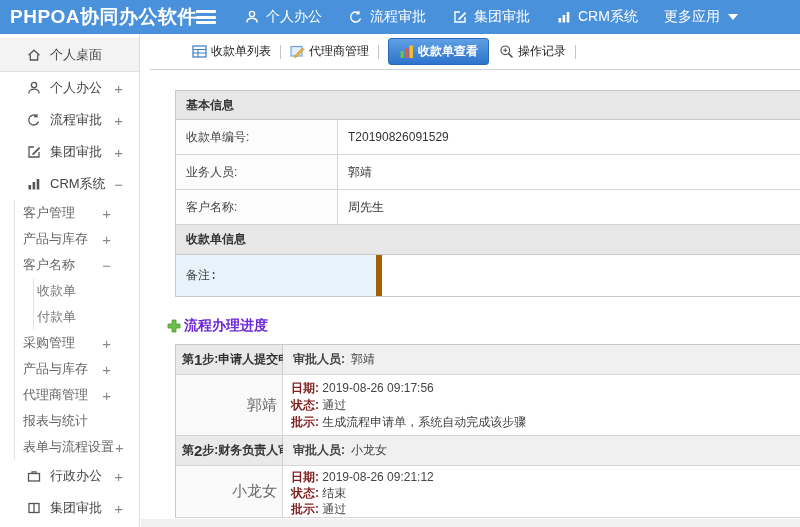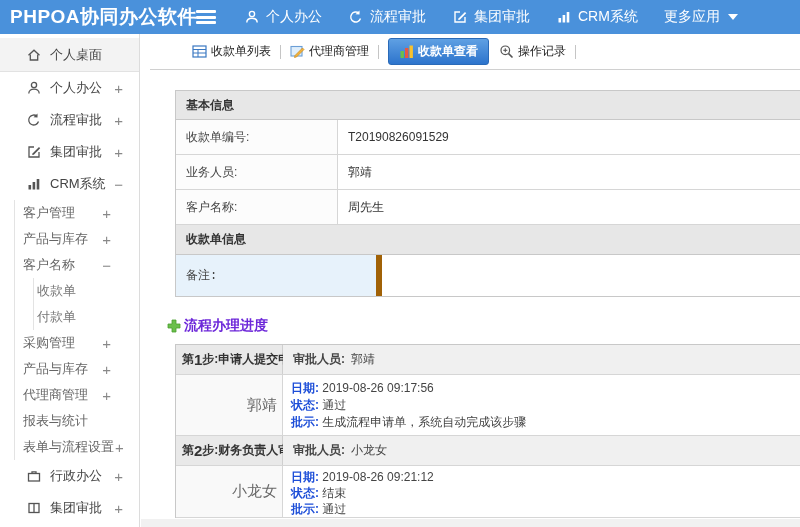--- a/index.html
+++ b/index.html
@@ -72,21 +72,21 @@
   .step-head { height:30px; }
   .step-cell { width:107px; background:#e9e9e9; border-right:1px solid #cfcfcf;
     display:flex; align-items:center; padding-left:6px; font-weight:bold; color:#333; white-space:nowrap; }
   .stepnum { font-size:15px; }
   .step-approver { flex:1; background:#f0f0f0; display:flex; align-items:center; padding-left:10px; }
   .step-approver b { margin-right:6px; }
   .name-cell { width:107px; background:#f9f9f9; border-right:1px solid #d6d6d6;
     display:flex; align-items:center; justify-content:flex-end; padding-right:5px;
     font-size:15px; color:#666; }
   .detail-cell { flex:1; padding:5px 8px; line-height:17px; color:#444; }
-  .detail-cell b { color:#1d4ed8; }
+  .detail-cell b { color:#7f1d1d; }
   .trow.d1 { height:61px; }
   .trow.d2 { height:52px; overflow:hidden; }
   .trow.d2 .detail-cell { padding:3px 8px; line-height:16px; }
   svg { display:block; }
 </style>
 </head>
 <body>
 
 <div class="page">
 

